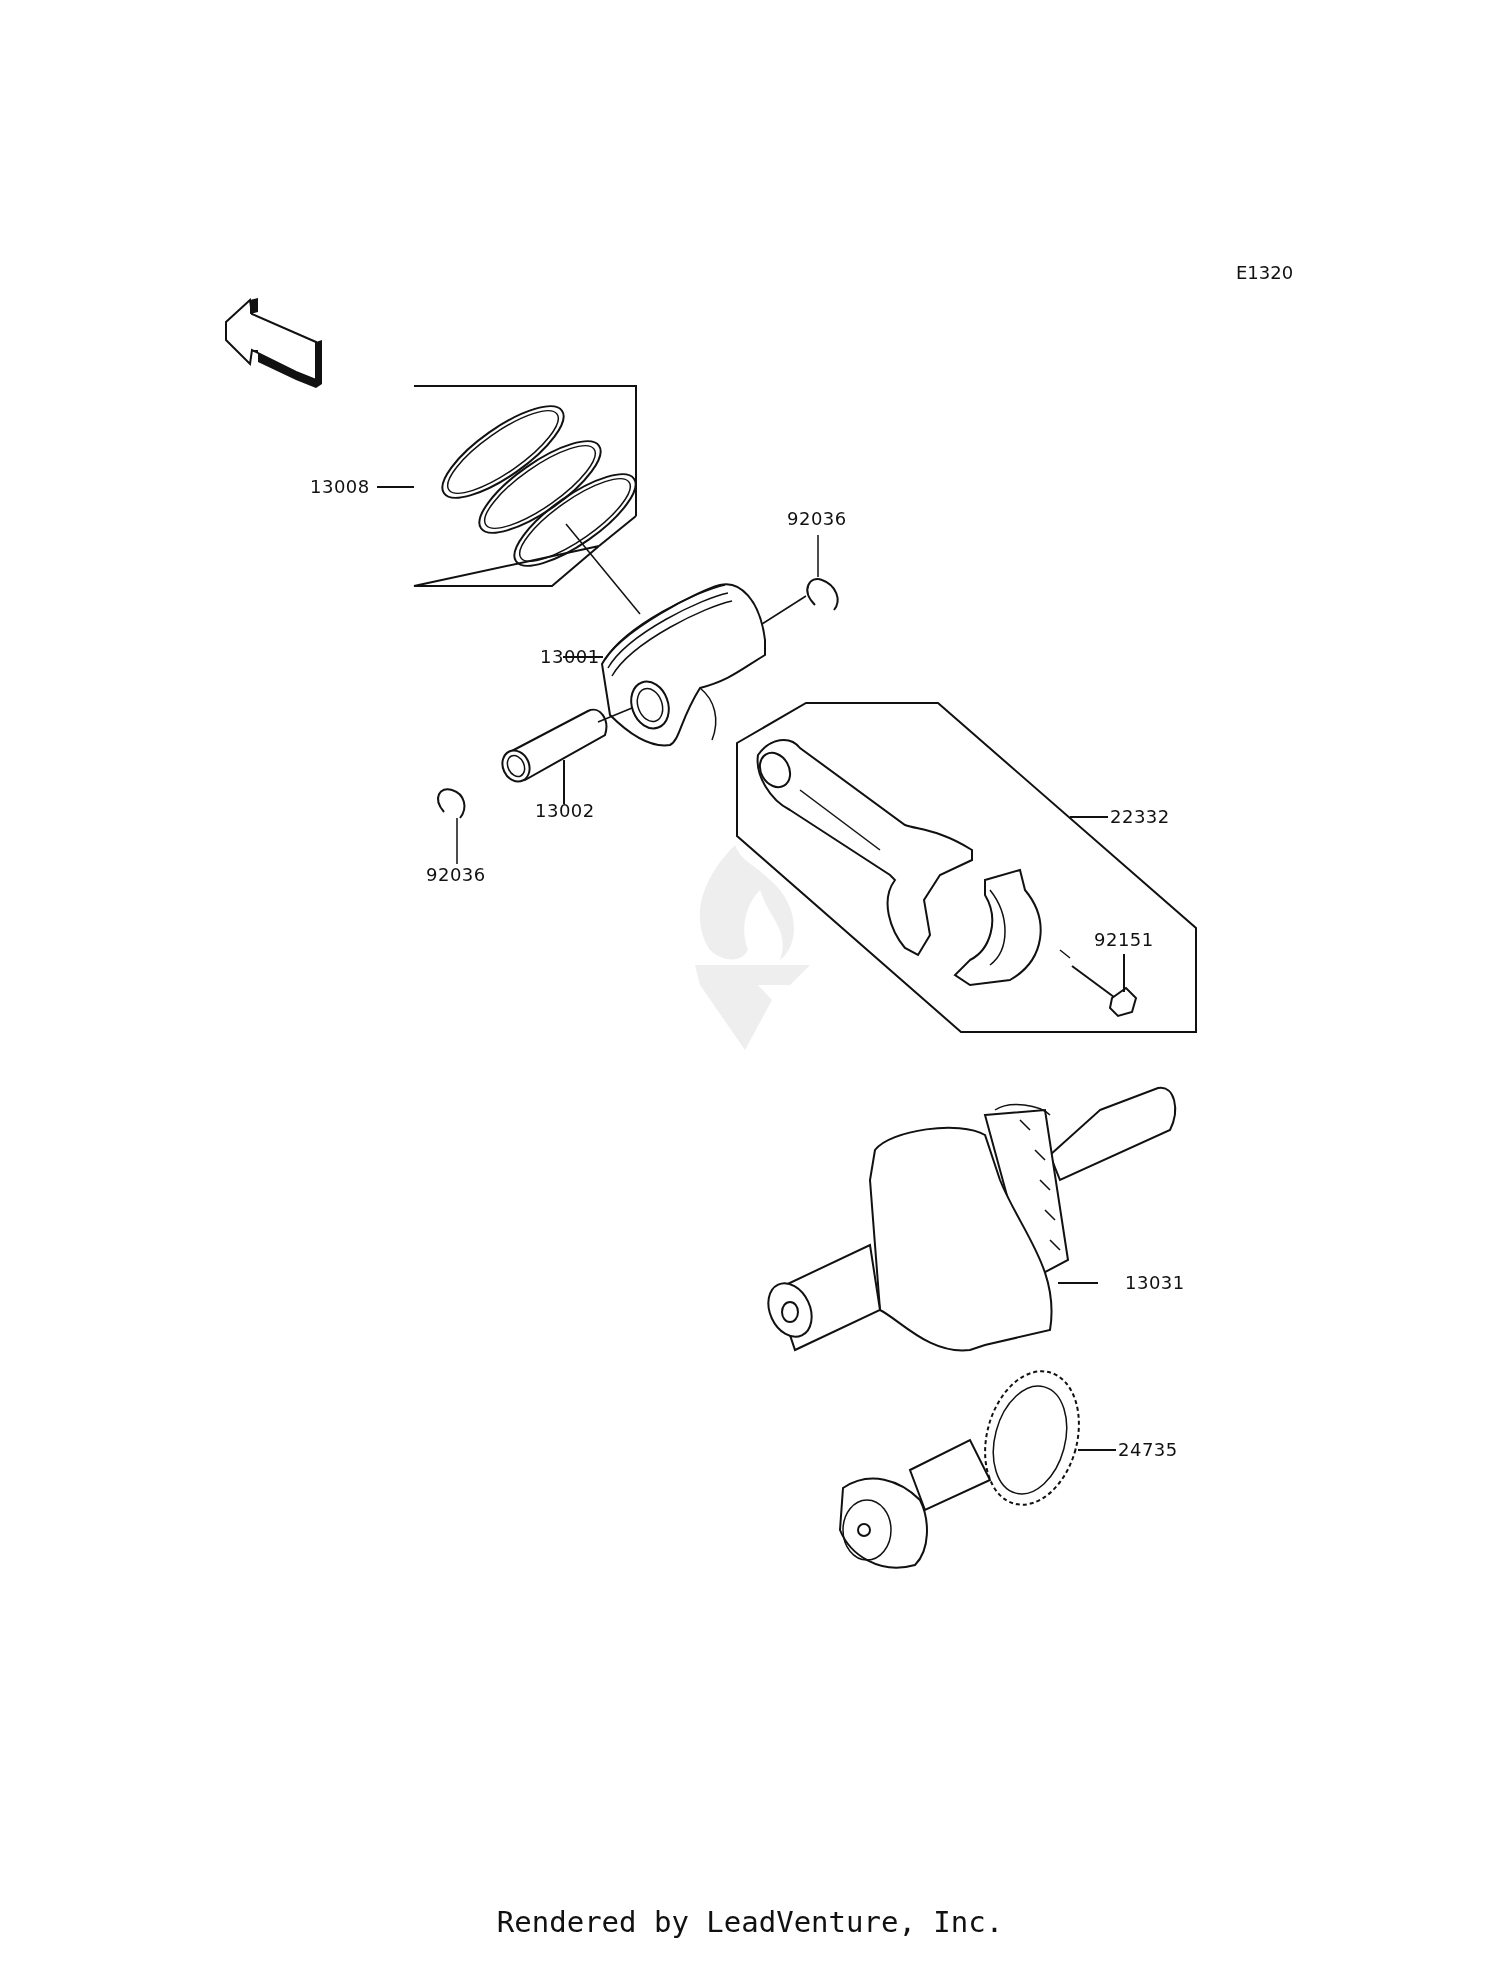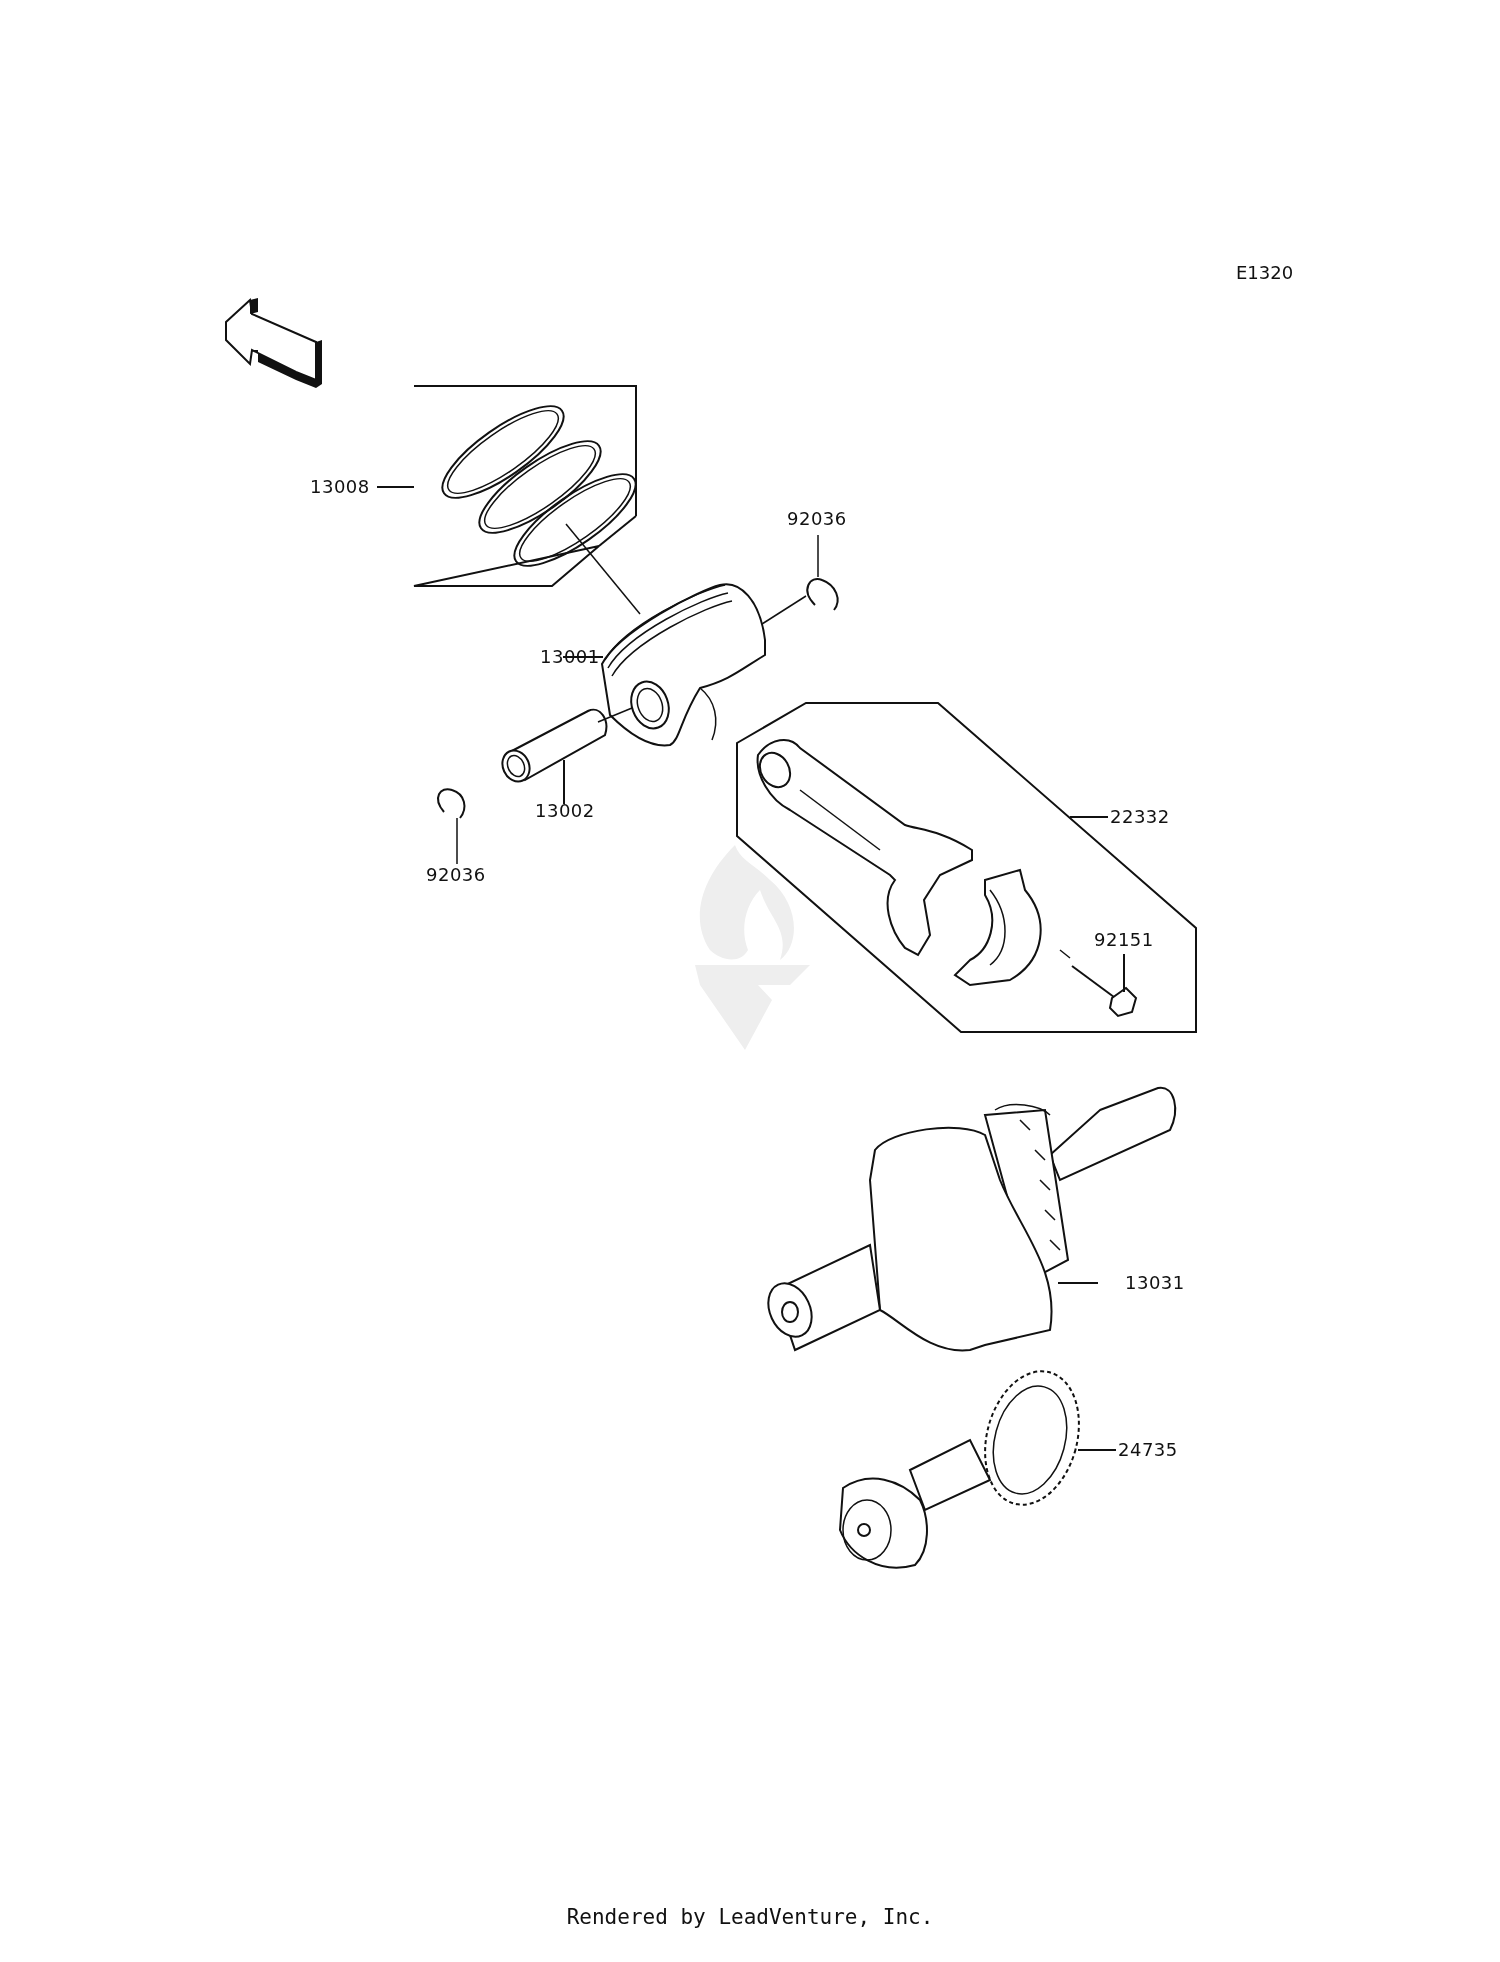--- a/index.html
+++ b/index.html
@@ -1,21 +1,21 @@
 <!DOCTYPE html>
 <html><head>
 <meta charset="utf-8">
 <style>
   html, body { margin: 0; padding: 0; background: #ffffff; }
   body { width: 1500px; height: 1962px; position: relative; overflow: hidden; font-family: "DejaVu Sans", sans-serif; }
   .stage { position: absolute; left: 0; top: 0; width: 1500px; height: 1538px; }
   svg.diagram { position: absolute; left: 0; top: 0; }
   .label { position: absolute; font-family: "DejaVu Sans", sans-serif; font-size: 18px; color: #111; letter-spacing: 0.5px; white-space: nowrap; text-align: center; }
   .diagram-code { position: absolute; left: 1236px; top: 262px; font-size: 18px; color: #111; font-family: "DejaVu Sans", sans-serif; }
-  .footer { position: absolute; left: 0; width: 1500px; top: 1905px; text-align: center; font-family: "DejaVu Sans Mono", monospace; font-size: 21px; color: #111; }
+  .footer { position: absolute; left: 0; width: 1500px; top: 1905px; text-align: center; font-family: "DejaVu Sans Mono", monospace; font-size: 29px; color: #111; }
   .ln { stroke: #111; stroke-width: 2; fill: none; }
   .thin { stroke: #111; stroke-width: 1.5; fill: none; }
   .part { stroke: #111; stroke-width: 2; fill: #fff; }
 </style>
 </head>
 <body>
 
 <div class="stage">
 
   <svg class="diagram" width="1500" height="1962" viewBox="0 0 1500 1962">

